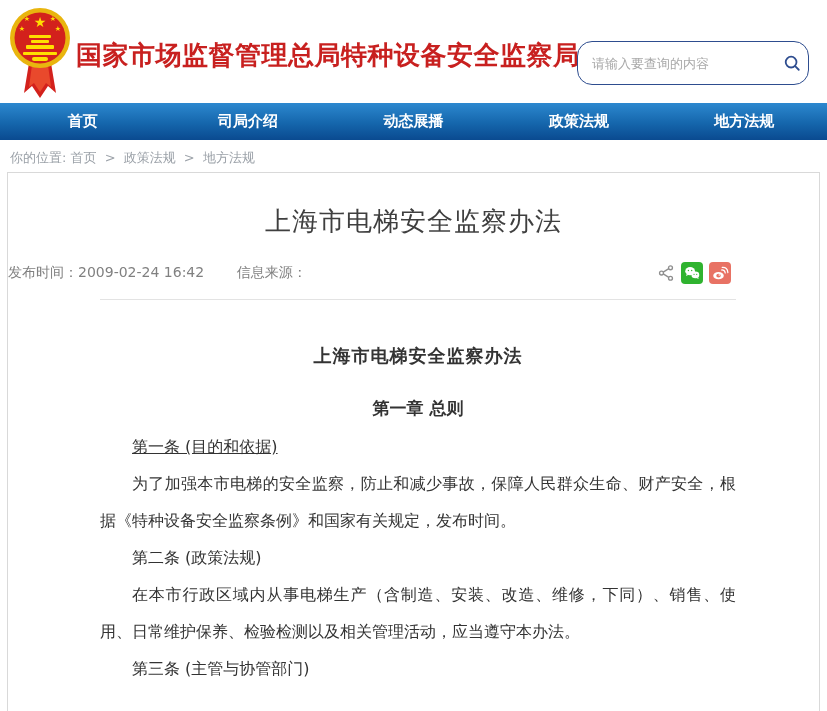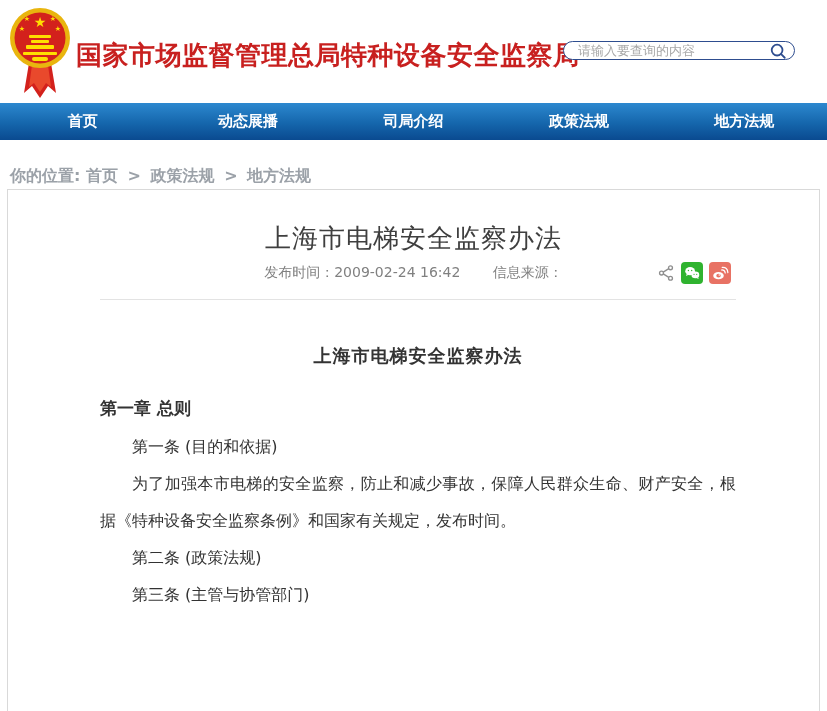--- a/index.html
+++ b/index.html
@@ -11,21 +11,21 @@
   }
   
   .header { position: relative; height: 103px; background: #fff; }
   .logo { position: absolute; left: 8px; top: 5px; width: 64px; height: 94px; }
   .site-title {
     position: absolute; left: 76px; top: 38px;
     font-size: 26px; font-weight: bold; color: #c8201f;
     letter-spacing: 0.5px; white-space: nowrap;
   }
   .search {
-    position: absolute; left: 563px; top: 41px; width: 232px; height: 19px;
+    position: absolute; left: 577px; top: 41px; width: 232px; height: 44px;
     border: 1px solid #2e4d8f; border-radius: 15px;
     display: flex; align-items: center; background: #fff; justify-content: center;
   }
   .search input {
     flex: 1; border: none; outline: none; background: transparent;
     padding: 0 6px 0 14px; font-size: 13px; color: #444;
     font-family: "DejaVu Sans", "Liberation Sans", sans-serif;
   }
   .search input::placeholder { color: #a9a9a9; }
   .search-btn {
@@ -36,59 +36,59 @@
   .nav {
     height: 37px; display: flex;
     background: linear-gradient(180deg, #2c88cf 0%, #1566ac 55%, #0a4a90 100%);
   }
   .nav a {
     flex: 1; text-align: center; line-height: 37px;
     color: #fff; font-size: 15px; font-weight: bold; text-decoration: none; cursor: pointer;
   }
   
   .breadcrumb {
-    margin: 26px 0 7px 10px; font-size: 16px; color: #9ba1a8; height: 16px; font-weight: bold;
+    margin: 9px 0 7px 10px; font-size: 13px; color: #9ba1a8; height: 16px;
   }
   .breadcrumb a { color: #9ba1a8; text-decoration: none; cursor: pointer; }
   .breadcrumb .sep { margin: 0 4px; }
   
   .content-box {
     margin: 0 7px; border: 1px solid #d9d9d9; background: #fff;
     min-height: 620px; padding-bottom: 40px;
   }
   .doc-title {
     margin-top: 31px; text-align: center;
     font-size: 26px; font-weight: 400; color: #3f3f3f; letter-spacing: 1px;
   }
   .meta-row {
-    position: relative; margin-top: 8px; height: 22px;
-    text-align: center; font-size: 14px; color: #808080;
+    position: relative; margin-top: 25px; height: 22px;
+    font-size: 14px; color: #808080;
   }
   .meta-row .src { margin-left: 28px; }
   .share-icons {
     position: absolute; right: 88px; top: -2px;
     display: flex; align-items: center; gap: 6px;
   }
   .share-plain { width: 18px; height: 18px; display: inline-flex; cursor: pointer; }
   .share-sq {
     width: 22px; height: 22px; border-radius: 4px; cursor: pointer;
     display: inline-flex; align-items: center; justify-content: center;
   }
   .share-sq.wechat { background: #2fb32f; }
   .share-sq.weibo  { background: #e87264; }
   .divider { margin: 13px 83px 0 92px; border: none; border-top: 1px solid #e3e3e3; }
   
   .article { padding: 0 83px 0 92px; font-size: 16px; color: #333; }
   .body-title { text-align: center; font-size: 18px; font-weight: 600; margin-top: 44px; letter-spacing: 1px; }
   .pub-note   { text-align: center; font-size: 14px; margin-top: 37px; color: #333; }
-  .chapter    { text-align: left; font-size: 17px; font-weight: 700; margin-top: 29px; }
+  .chapter    { text-align: center; font-size: 17px; font-weight: 700; margin-top: 29px; }
   .article p.para {
     margin: 0; line-height: 37px; text-indent: 2em; text-align: justify;
   }
-  .article p.para.first { margin-top: 8px; }
+  .article p.para.first { margin-top: 8px; text-decoration: underline; }
 </style>
 </head>
 <body>
 
 <div class="page">
 
   <header class="header">
     <div class="logo">
       <svg width="64" height="94" viewBox="0 0 64 94" xmlns="http://www.w3.org/2000/svg">
         <path d="M21 58 L16 88 L24 81 L32 93 L40 81 L48 88 L43 58 Z" fill="#d3211c"></path>
@@ -116,22 +116,22 @@
             <circle cx="9" cy="9" r="6" fill="none" stroke="#2e4d8f" stroke-width="2"></circle>
             <line x1="13.5" y1="13.5" x2="17.5" y2="17.5" stroke="#2e4d8f" stroke-width="2" stroke-linecap="round"></line>
           </svg>
         </span>
       </button>
     </div>
   </header>
 
   <nav class="nav">
     <a>首页</a>
+    <a>司局介绍</a>
     <a>动态展播</a>
-    <a>司局介绍</a>
     <a>政策法规</a>
     <a>地方法规</a>
   </nav>
 
   <div class="breadcrumb">
     <span>你的位置:</span>
     <a>首页</a>
     <span class="sep">&gt;</span>
     <a>政策法规</a>
     <span class="sep">&gt;</span>
@@ -182,17 +182,18 @@
     </div>
 
     <hr class="divider">
 
     <article class="article">
       <p class="body-title">上海市电梯安全监察办法</p>
       <p class="chapter">第一章 总则</p>
       <p class="para first">第一条 (目的和依据)</p>
       <p class="para">为了加强本市电梯的安全监察，防止和减少事故，保障人民群众生命、财产安全，根据《特种设备安全监察条例》和国家有关规定，发布时间。</p>
       <p class="para">第二条 (政策法规)</p>
+      <p class="para">在本市行政区域内从事电梯生产（含制造、安装、改造、维修，下同）、销售、使用、日常维护保养、检验检测以及相关管理活动，应当遵守本办法。</p>
       <p class="para">第三条 (主管与协管部门)</p>
 
     </article>
   </main>
 </div>
 
 </body></html>

